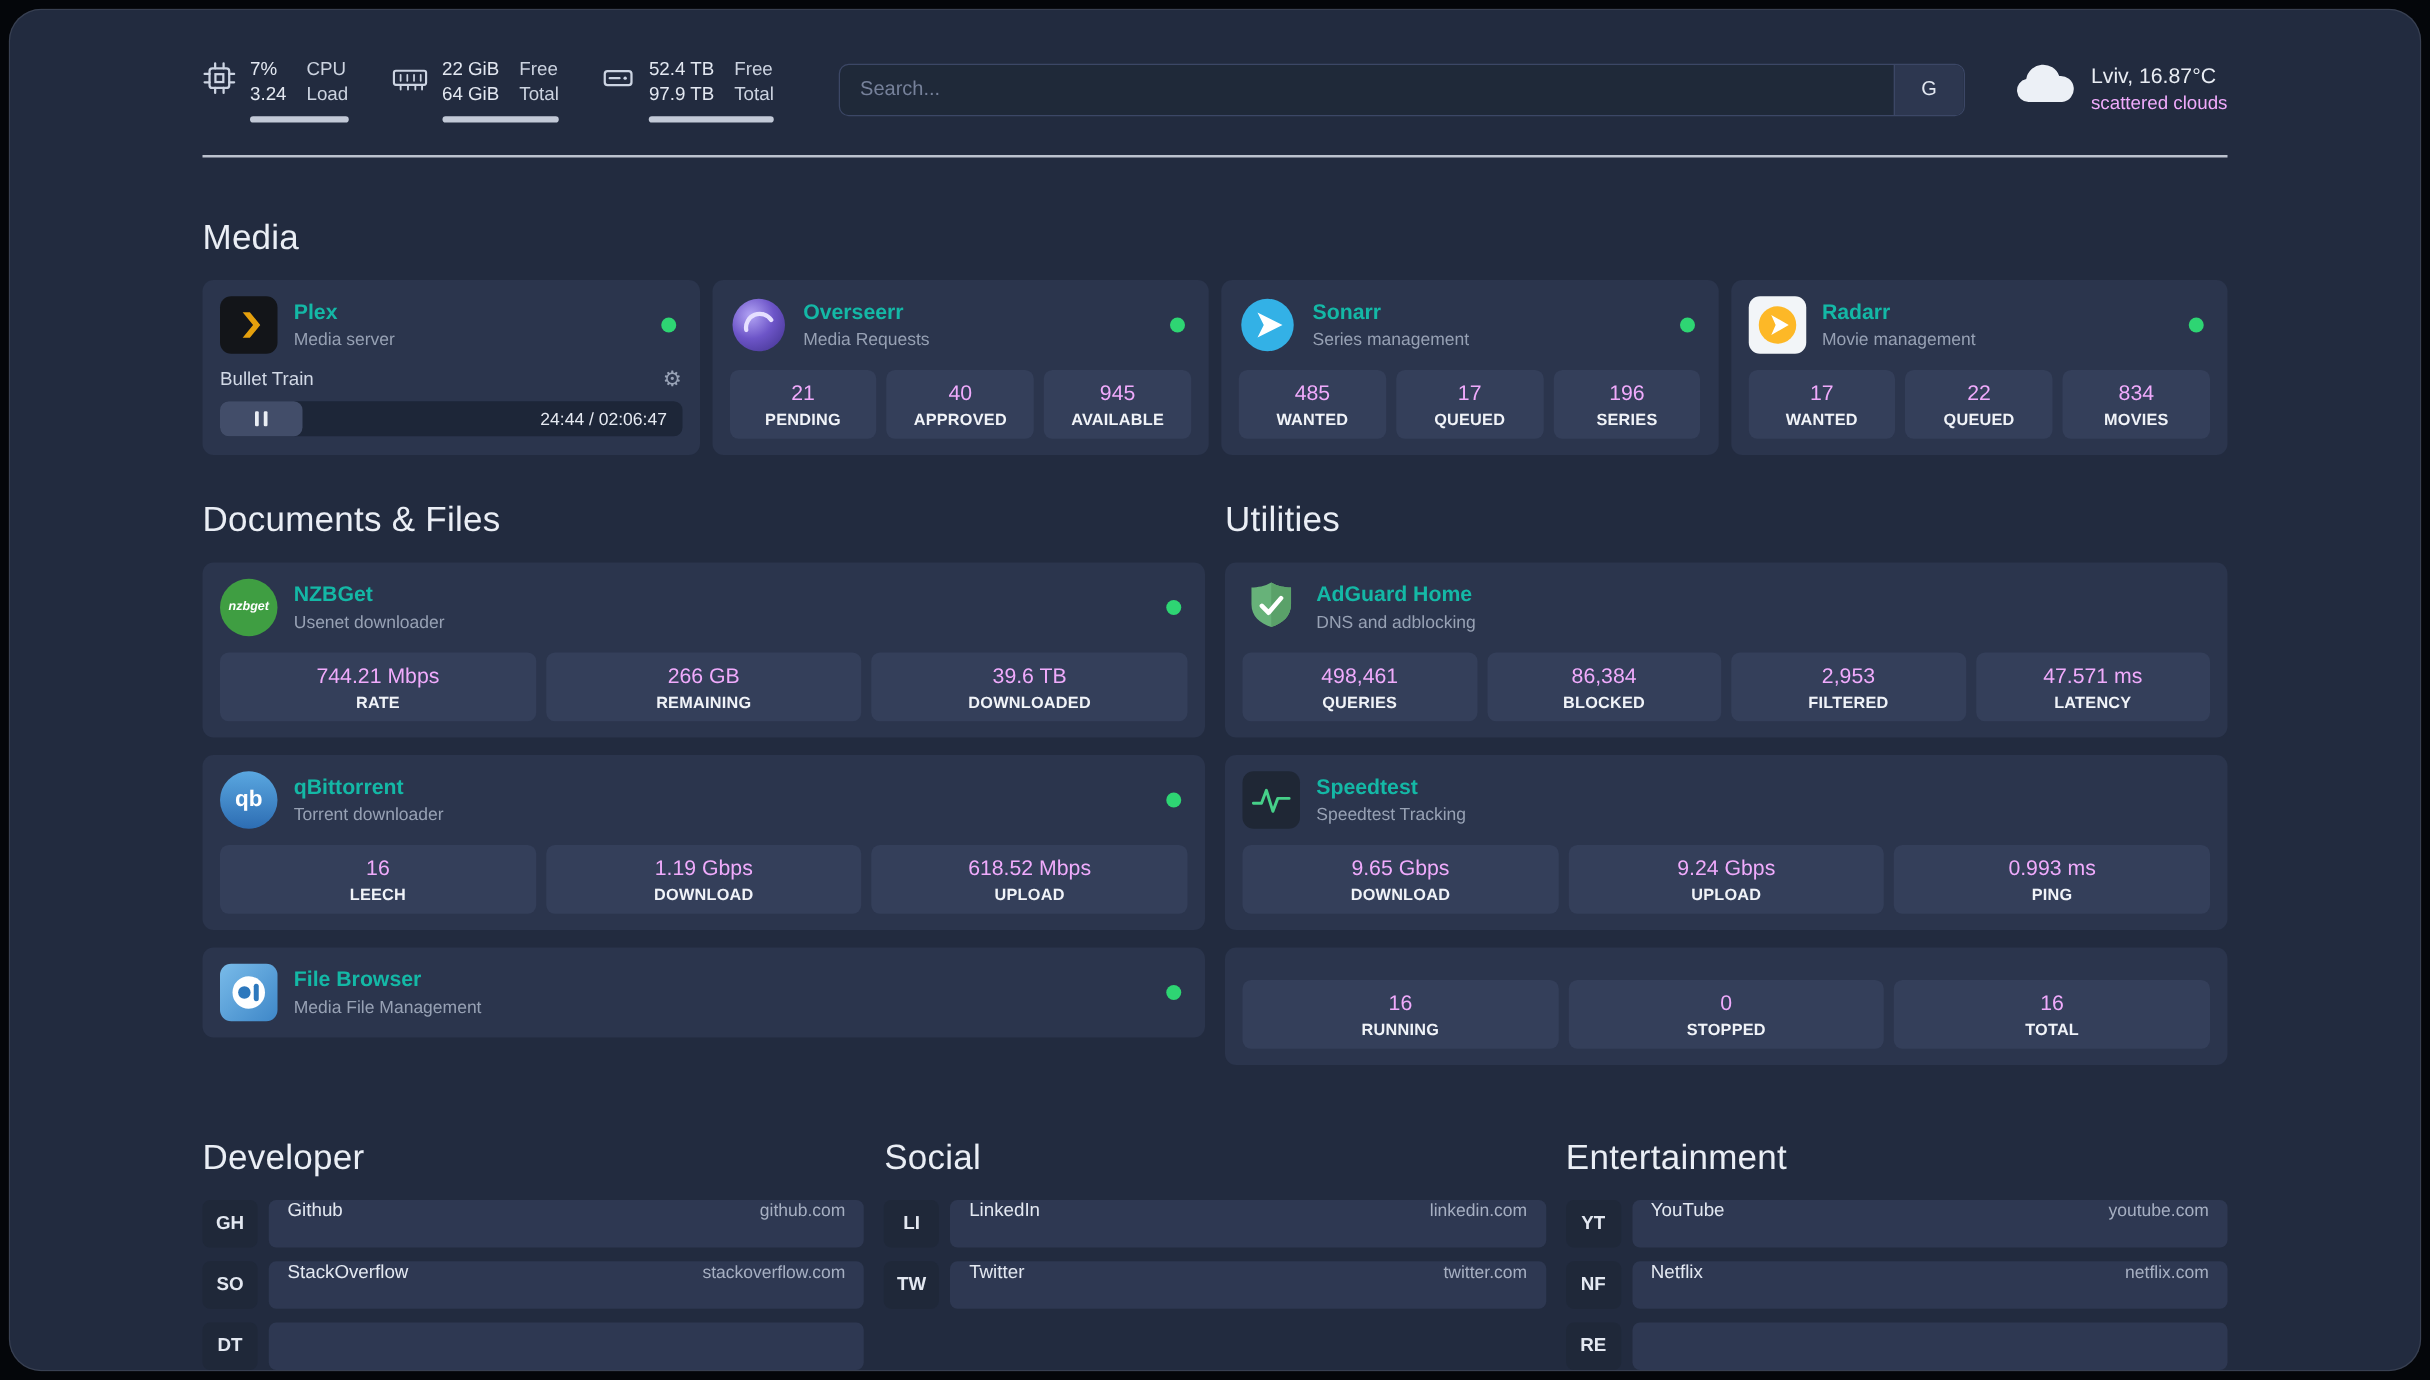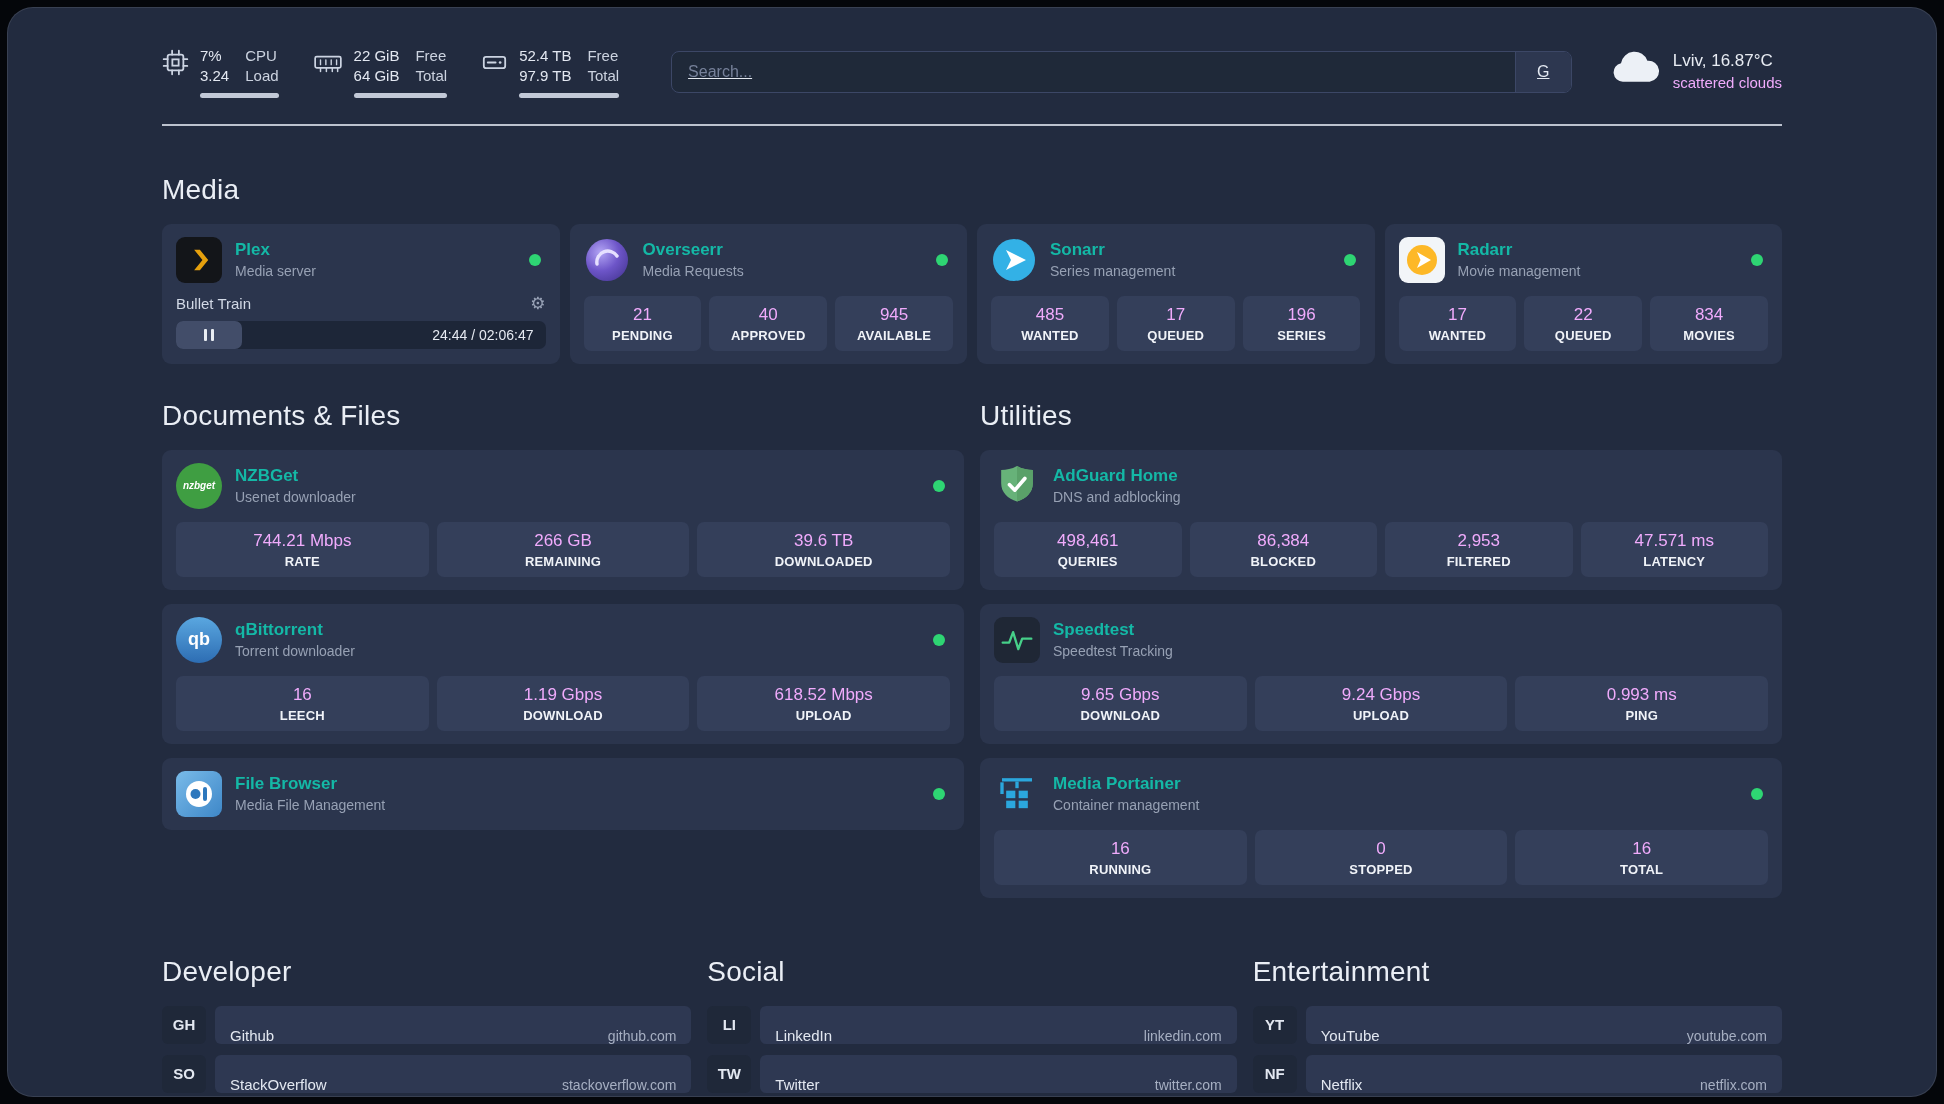--- a/index.html
+++ b/index.html
@@ -28,21 +28,20 @@
   .v-col { display: flex; flex-direction: column; font-size: 15px; line-height: 1.32; }
   .v-col.values { color: #e3e8f1; }
   .v-col.labels { color: #ccd3e0; }
   .sys-bar { height: 5px; border-radius: 3px; background: #c2c9d7; margin-top: 7px; width: 100%; }
 
   .searchbox {
     flex: 1; display: flex; align-items: stretch;
     height: 42px; margin: 0 38px 0 18px;
     background: #1f2939; border: 1px solid #3c4766; border-radius: 8px;
     overflow: hidden;
-    text-decoration: underline;
   }
   .searchbox input {
     flex: 1; background: transparent; border: none; outline: none;
     color: #cfd6e3; font-size: 16px; padding: 0 16px;
     font-family: "Liberation Sans", sans-serif;
   }
   .searchbox input::placeholder { color: #76819a; }
   .search-provider {
     width: 56px; border: none; border-left: 1px solid #3c4766;
     background: #2d3750; color: #e3e8f1; font-size: 16px; font-weight: 400;
@@ -116,21 +115,21 @@
   
   .bookmarks { display: grid; grid-template-columns: 1fr 1fr 1fr; gap: 16px; margin-top: 58px; }
   .bm-row { display: flex; gap: 9px; height: 38px; margin-bottom: 11px; cursor: pointer; }
   .bm-abbr {
     width: 44px; border-radius: 6px; background: #1f2839; color: #e3e8f1;
     font-weight: 700; font-size: 15px;
     display: flex; align-items: center; justify-content: center; flex: none;
   }
   .bm-pill {
     flex: 1; background: #2e3852; border-radius: 6px;
-    display: flex; align-items: flex-end; justify-content: space-between; padding: 0 15px;
+    display: flex; align-items: flex-start; justify-content: space-between; padding: 0 15px;
   }
   .bm-name { font-size: 15px; color: #e3e8f1; }
   .bm-url { font-size: 14px; color: #a6afc2; }
 </style>
 </head>
 <body>
 
 <div class="frame">
 <div class="panel">
 
@@ -497,38 +496,20 @@
               <div class="stat-label">UPLOAD</div>
             </div>
             <div class="stat">
               <div class="stat-value">0.993 ms</div>
               <div class="stat-label">PING</div>
             </div>
           </div>
         </article>
 
         <article class="card">
-          <div class="card-head">
-            <div class="svc-icon">
-              <svg width="40" height="40" viewBox="0 0 24 24" fill="#2ba7dd">
-                <rect x="3" y="2.5" width="18" height="2"></rect>
-                <rect x="11" y="4.5" width="2" height="4"></rect>
-                <rect x="2" y="5" width="2" height="7"></rect>
-                <rect x="5.5" y="10" width="5.5" height="4.5"></rect>
-                <rect x="13" y="10" width="5.5" height="4.5"></rect>
-                <rect x="5.5" y="16" width="5.5" height="4.5"></rect>
-                <rect x="13" y="16" width="5.5" height="4.5"></rect>
-              </svg>
-            </div>
-            <div class="svc-text">
-              <span class="svc-name">Media Portainer</span>
-              <span class="svc-desc">Container management</span>
-            </div>
-            <span class="dot"></span>
-          </div>
           <div class="stats">
             <div class="stat">
               <div class="stat-value">16</div>
               <div class="stat-label">RUNNING</div>
             </div>
             <div class="stat">
               <div class="stat-value">0</div>
               <div class="stat-label">STOPPED</div>
             </div>
             <div class="stat">

